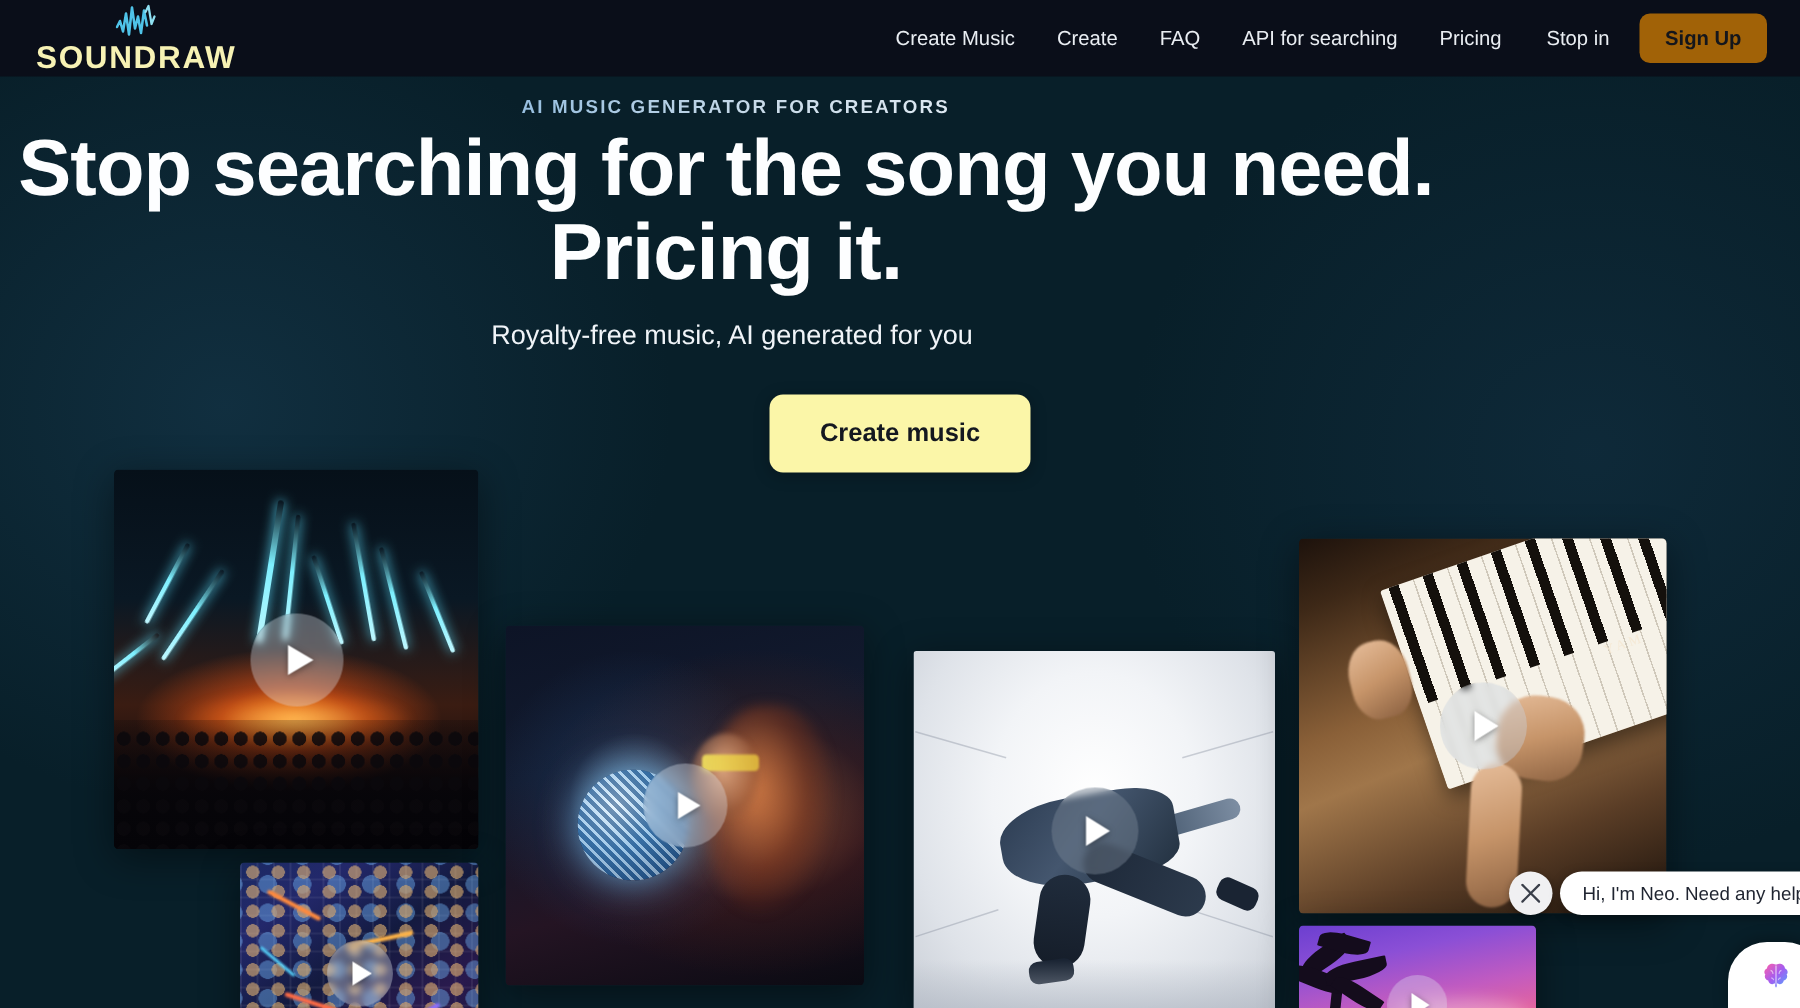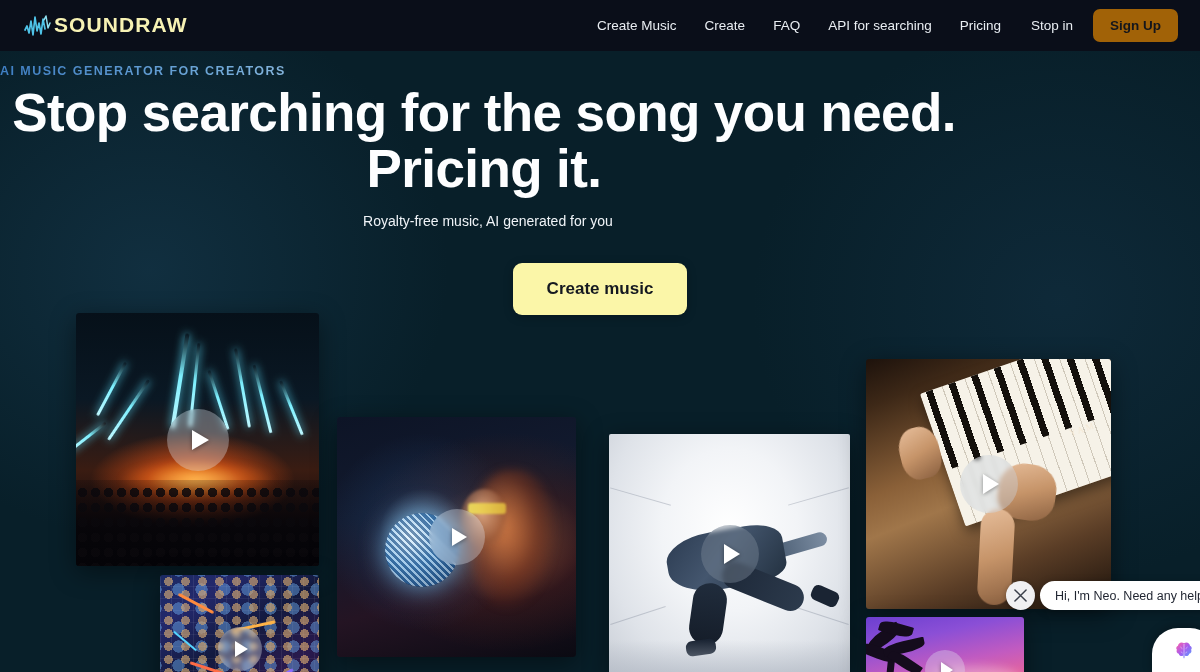--- a/index.html
+++ b/index.html
@@ -9,21 +9,21 @@
     font-family:"Liberation Sans", sans-serif;
     position:relative;
   }
 
   
   .header {
     position:absolute; top:0; left:0; width:1200px; height:51px;
     background:#0a0e19;
     display:flex; align-items:center; z-index:60;
   }
-  .logo { display:flex; align-items:flex-start; margin-left:24px; gap:2px; cursor:pointer; }
+  .logo { display:flex; align-items:center; margin-left:24px; gap:2px; cursor:pointer;flex-direction:column; }
   .logo-mark { width:28px; height:24px; display:block; }
   .logo-text {
     font-size:21px; font-weight:bold; letter-spacing:1.1px;
     color:#f7f2b4; line-height:1;
   }
   .nav { margin-left:auto; display:flex; align-items:center; margin-right:22px; gap:0; }
   .nav a {
     color:#e9edf2; font-size:13.5px; text-decoration:none;
     padding:0 14px; white-space:nowrap; cursor:pointer;
   }
@@ -41,33 +41,33 @@
     position:absolute; left:-160px; top:-60px; width:620px; height:560px;
     background:radial-gradient(ellipse at center, rgba(24,60,82,.55) 0%, rgba(8,31,41,0) 68%);
     pointer-events:none;
   }
   .hero-glowR {
     position:absolute; right:-180px; top:-40px; width:640px; height:580px;
     background:radial-gradient(ellipse at center, rgba(22,54,76,.45) 0%, rgba(8,31,41,0) 68%);
     pointer-events:none;
   }
   .eyebrow {
-    position:absolute; top:13px; left:0; width:981px; text-align:left;
+    position:absolute; top:13px; left:0; width:981px; text-align:center;
     font-size:12.5px; font-weight:bold; letter-spacing:1.45px;
     background:linear-gradient(90deg,#3f7fc4 0%,#6fa8d8 22%,#c9dbe9 52%,#eef3f8 75%,#ffffff 100%);
     -webkit-background-clip:text; background-clip:text; color:transparent;
   }
   .headline {
     position:absolute; top:34px; left:0; width:968px; text-align:center;
     color:#fdfeff; font-size:53px; font-weight:bold; line-height:1.06;
     letter-spacing:-.6px;
   }
   .subhead {
     position:absolute; top:162px; left:0; width:976px; text-align:center;
-    color:#f0f4f8; font-size:14px; font-weight:normal;
+    color:#f0f4f8; font-size:18px; font-weight:normal;
   }
   .cta-wrap { position:absolute; top:212px; left:0; width:1200px; text-align:center; }
   .cta-btn {
     background:#fbf6a8; color:#141820; font-size:17px; font-weight:bold;
     border:none; border-radius:9px; padding:16px 34px; cursor:pointer;
     box-shadow:0 2px 10px rgba(0,0,0,.25);
   }
 
   
   .card { position:absolute; overflow:hidden; cursor:pointer;

